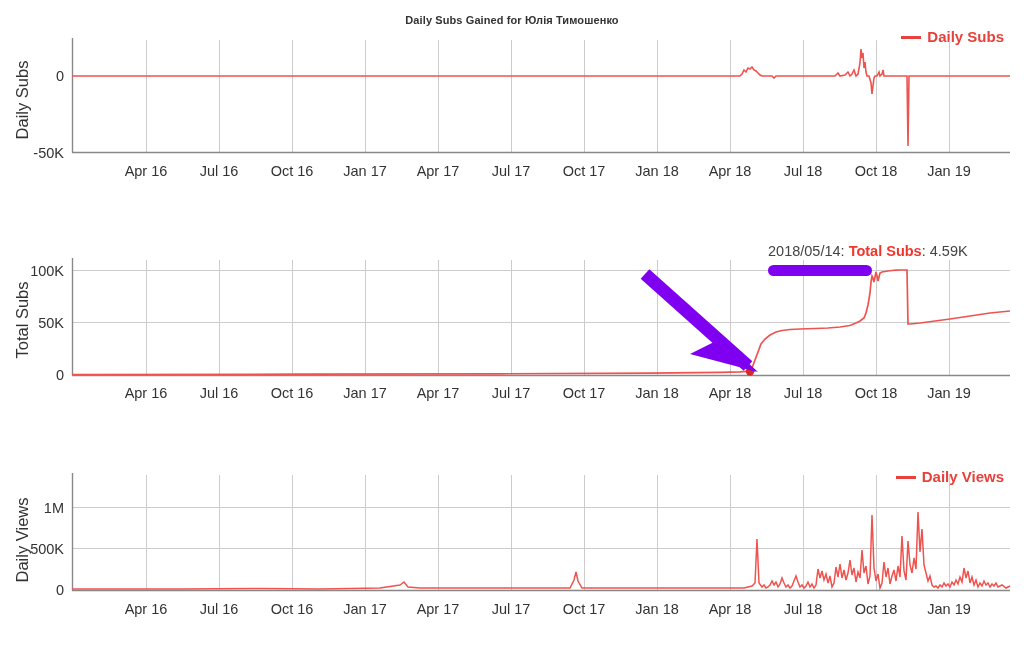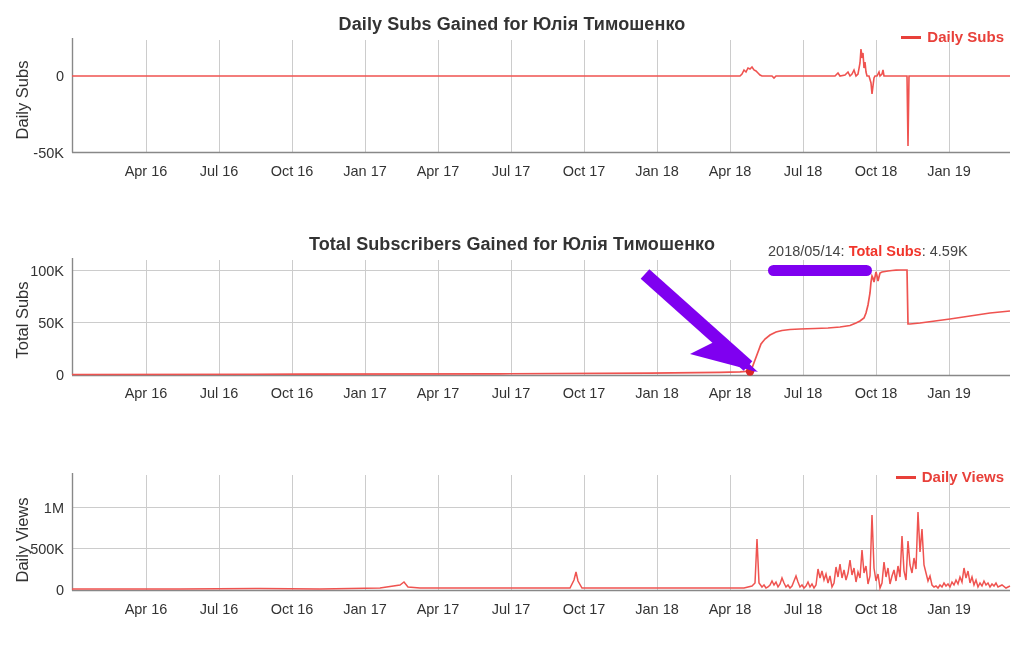--- a/index.html
+++ b/index.html
@@ -22,21 +22,21 @@
   #chart1 { top: 0; height: 200px; }
   #chart2 { top: 220px; height: 200px; }
   #chart3 { top: 440px; height: 205px; }
 
   .chart-title {
     position: absolute;
     top: 14px;
     left: 0;
     width: 1024px;
     text-align: center;
-    font-size: 18px;
+    font-size: 11px;
     font-weight: bold;
     color: #333333;
     letter-spacing: 0.1px;
   }
   .chart-svg {
     position: absolute;
     top: 0;
     left: 0;
   }
   .legend {
@@ -121,21 +121,20 @@
       <text x="657" y="176">Jan 18</text>
       <text x="730" y="176">Apr 18</text>
       <text x="803" y="176">Jul 18</text>
       <text x="876" y="176">Oct 18</text>
       <text x="949" y="176">Jan 19</text>
     </g>
   </svg>
 </div>
 
 <div class="chart-block" id="chart2">
-  <div class="chart-title">Total Subscribers Gained for Юлія Тимошенко</div>
   <svg class="chart-svg" width="1024" height="200">
     <defs>
       <marker id="arrowhead" markerWidth="4" markerHeight="4" refX="1.6" refY="2" orient="auto">
         <polygon points="0,0 4,2 0,4" fill="#7f00f0"></polygon>
       </marker>
     </defs>
     <text x="28" y="100" transform="rotate(-90 28 100)" text-anchor="middle" font-family="Liberation Sans, sans-serif" font-size="16.5" fill="#333">Total Subs</text>
     <g stroke="#cccccc" stroke-width="1">
       <line x1="146.5" y1="40" x2="146.5" y2="155"></line>
       <line x1="219.5" y1="40" x2="219.5" y2="155"></line>

